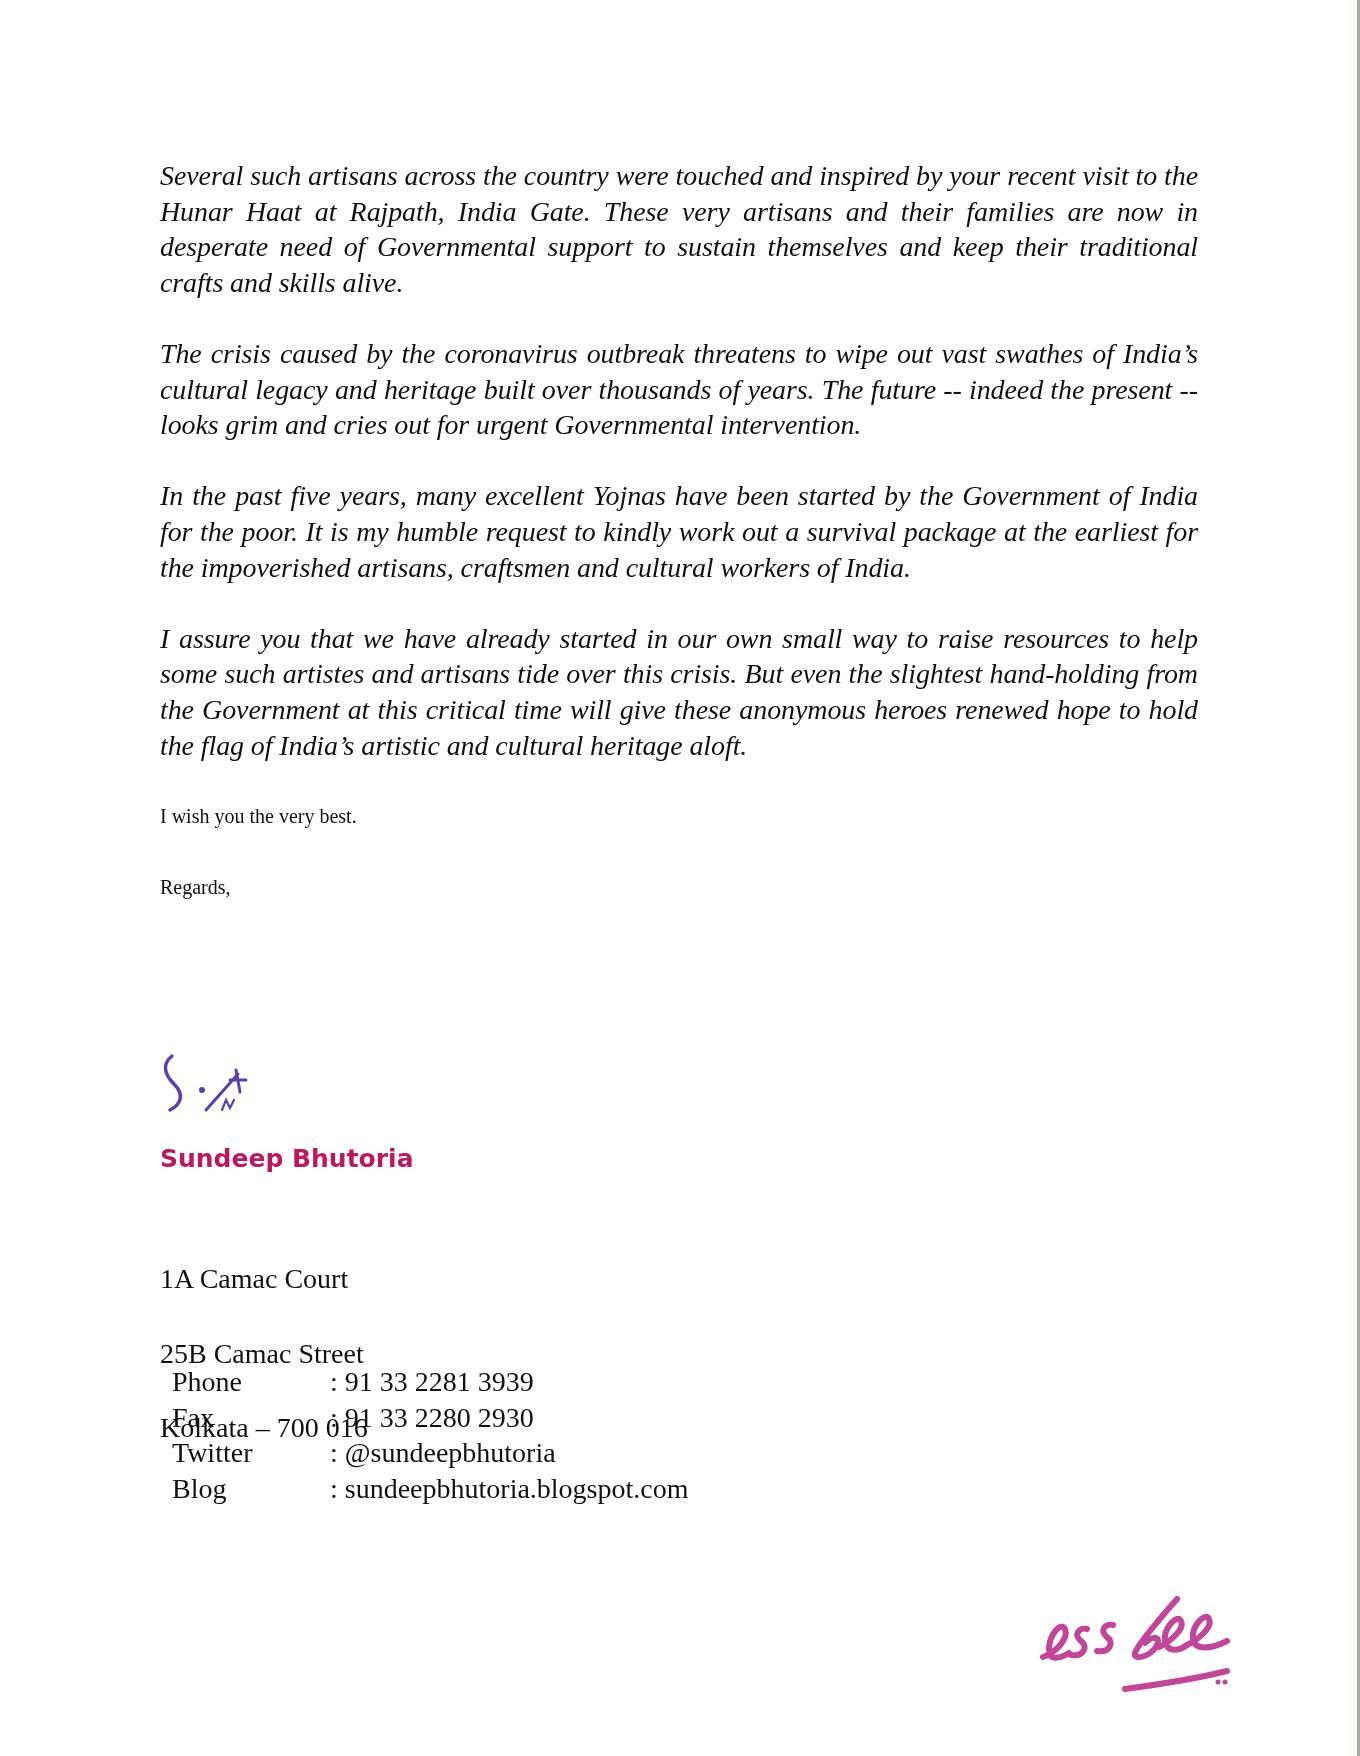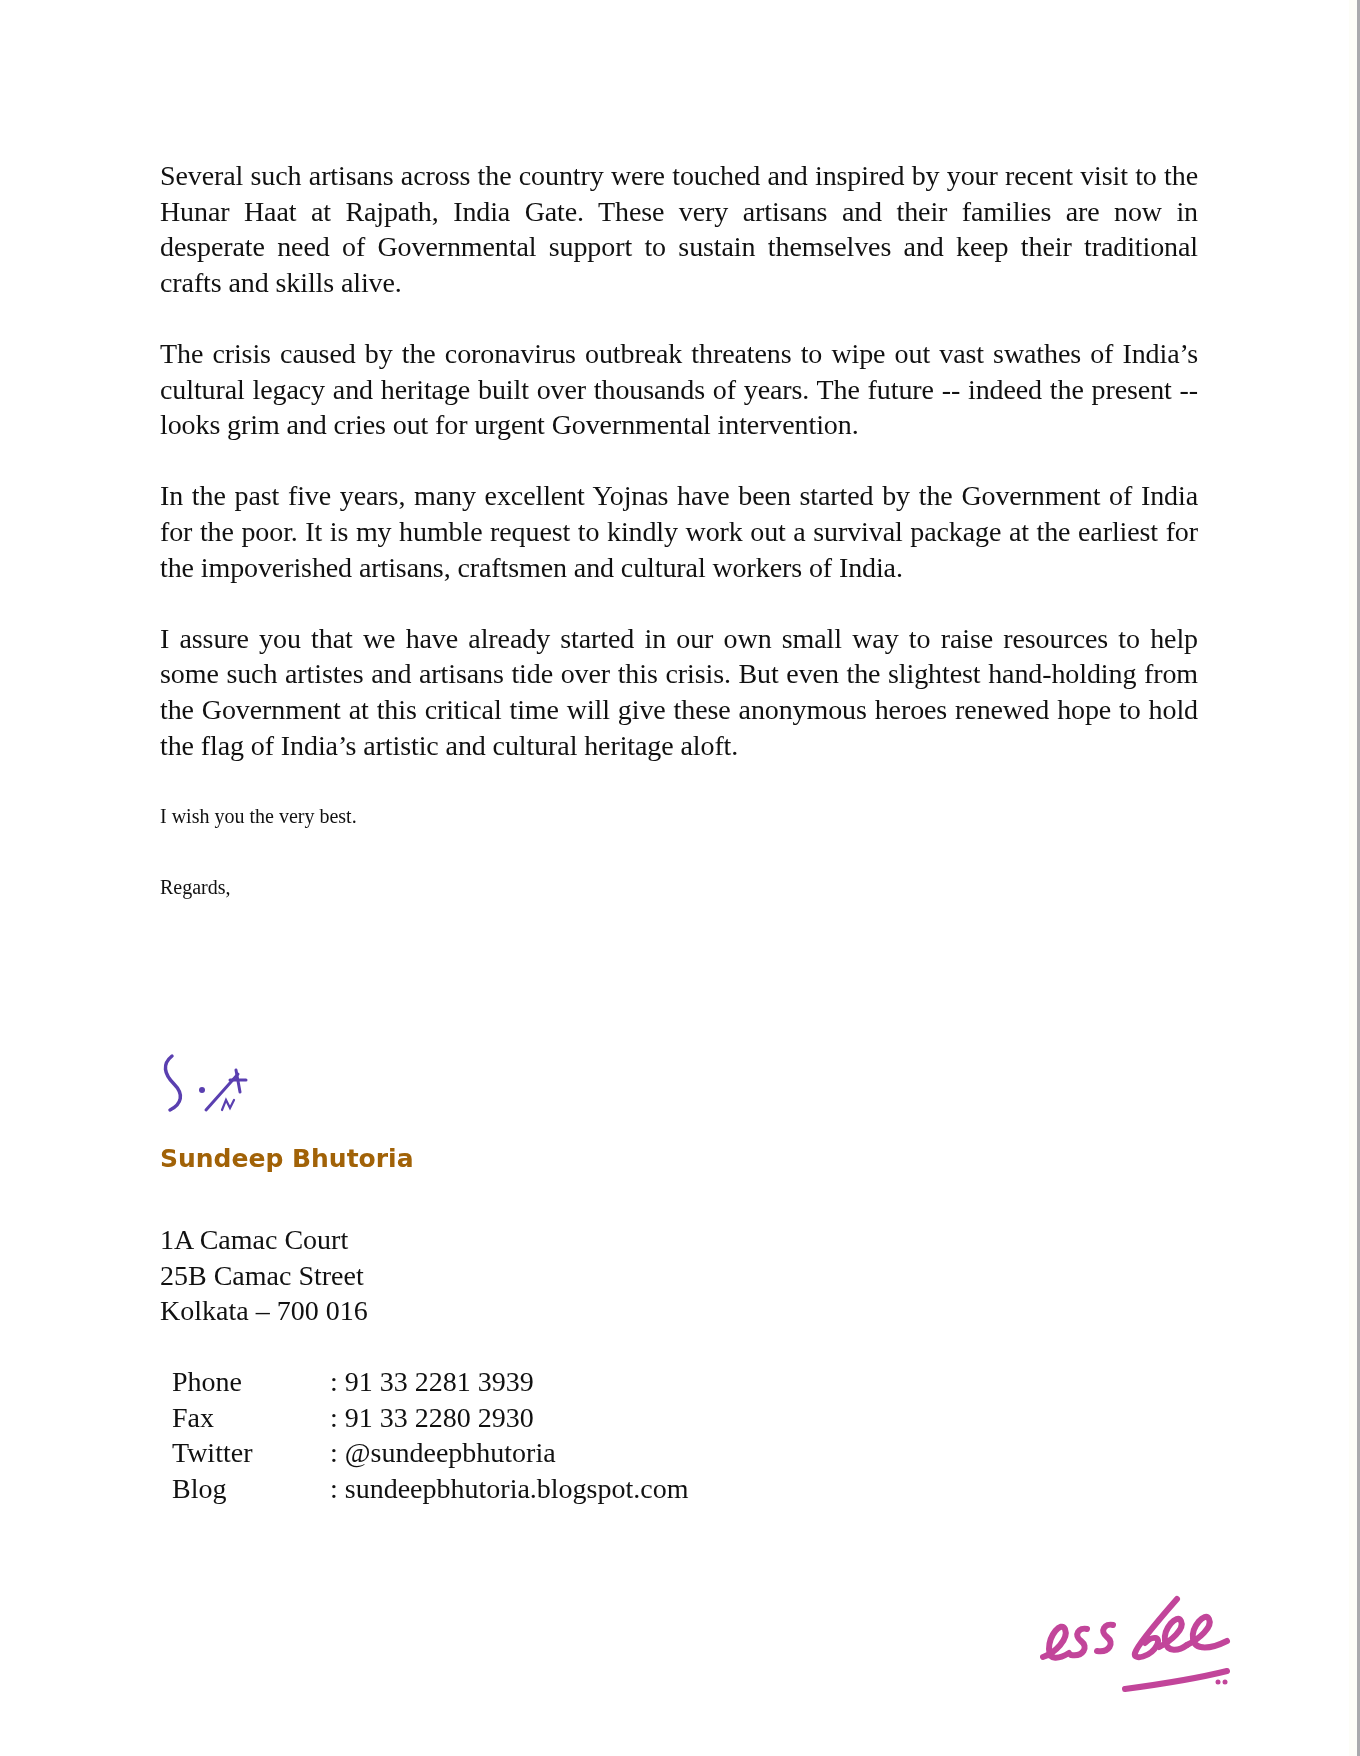--- a/index.html
+++ b/index.html
@@ -6,29 +6,30 @@
   body {
     width: 1360px; height: 1756px; background: #ffffff; position: relative; overflow: hidden;
     font-family: "Liberation Serif", "DejaVu Serif", serif; color: #111111;
   }
   .edge { position: absolute; top: 0; right: 0; width: 3px; height: 1756px; background: #a9a9ad; }
   .edge-soft { position: absolute; top: 0; right: 3px; width: 8px; height: 1756px; background: #fdfdf8; }
   .page { position: absolute; left: 160px; top: 158px; width: 1038px; }
   .para {
     font-size: 28px; line-height: 35.6px; text-align: justify; margin: 0 0 35.6px 0;
     letter-spacing: -0.1px;
+    font-style: italic;
   }
   .closing { font-size: 20px; line-height: 35.6px; margin: 0 0 35.6px 0; }
   .sig { position: absolute; left: 160px; top: 1050px; width: 120px; height: 80px; }
   .name {
     position: absolute; left: 160px; top: 1144px;
-    font-family: "DejaVu Sans", "Liberation Sans", sans-serif; font-weight: bold; font-size: 25px; color: #a16207;
+    font-family: "DejaVu Sans", "Liberation Sans", sans-serif; font-weight: bold; font-size: 25px; color: #be185d;
   }
   .address { position: absolute; left: 160px; top: 1222px; font-size: 28px; line-height: 35.6px; }
-  .address div { white-space: nowrap; }
+  .address div { white-space: nowrap; margin-top: 39px; }
   .contact { position: absolute; left: 160px; top: 1364px; font-size: 28px; line-height: 35.6px; }
   .crow { display: flex; white-space: nowrap; margin-left: 12px; }
   .clabel { width: 158px; }
   .logo { position: absolute; left: 1035px; top: 1595px; width: 215px; height: 105px; }
 </style>
 </head>
 <body>
 
 <div class="edge-soft"></div>
 <div class="edge"></div>

